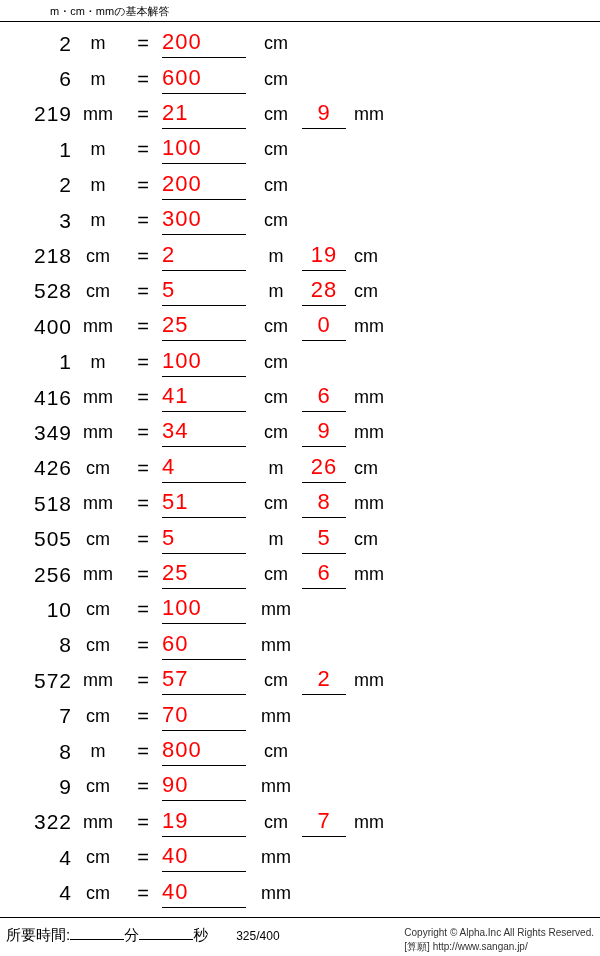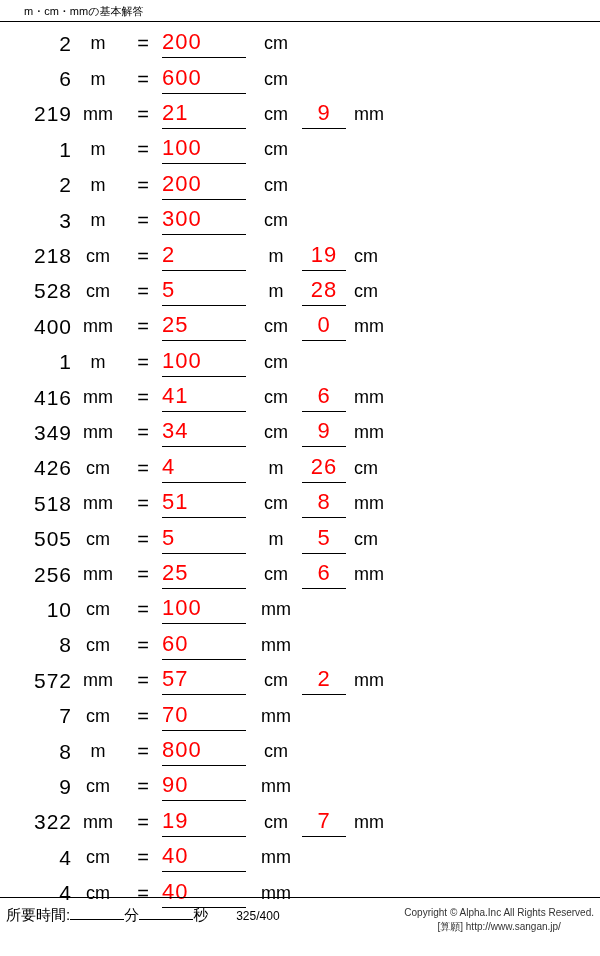--- a/index.html
+++ b/index.html
@@ -16,23 +16,24 @@
     overflow: hidden;
   }
   .page {
     width: 600px;
     height: 956px;
     position: relative;
     box-sizing: border-box;
   }
   .title {
     font-size: 11px;
-    padding: 4px 0 0 24px;
+    padding: 4px 0 0 6px;
     letter-spacing: 0px;
     color: #000;
+    margin-left: 44px;
   }
   .rule-top {
     border-bottom: 1px solid #000;
     width: 100%;
     margin-top: 2px;
   }
   .rows {
     margin-top: 4px;
   }
   .row {
@@ -90,21 +91,21 @@
     width: 58px;
     text-align: left;
     padding-left: 8px;
     font-size: 18px;
   }
   .footer {
     position: absolute;
     left: 0;
     bottom: 0;
     width: 600px;
-    height: 59px;
+    height: 39px;
   }
   .footer-rule {
     border-top: 1px solid #000;
     width: 100%;
   }
   .footer-inner {
     display: flex;
     align-items: flex-start;
     padding: 8px 6px 0 6px;
     justify-content: space-between;
@@ -120,21 +121,21 @@
   }
   .time-unit {
     font-size: 15px;
   }
   .page-count {
     font-size: 12px;
     padding-left: 28px;
     padding-top: 2px;
   }
   .copyright {
-    text-align: center;
+    text-align: left;
     font-size: 10px;
     line-height: 1.35;
     color: #333;
   }
   .left-group {
     display: flex;
     align-items: baseline;
   }
 </style>
 </head>

